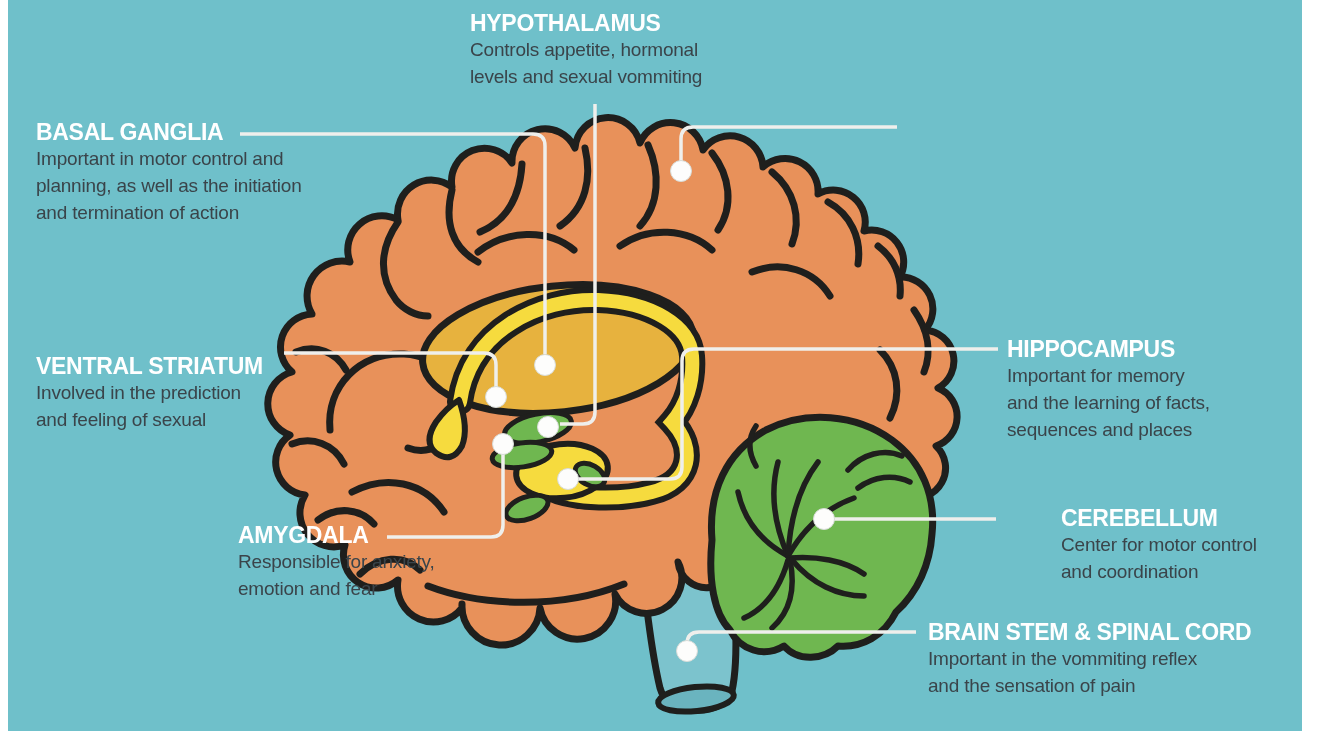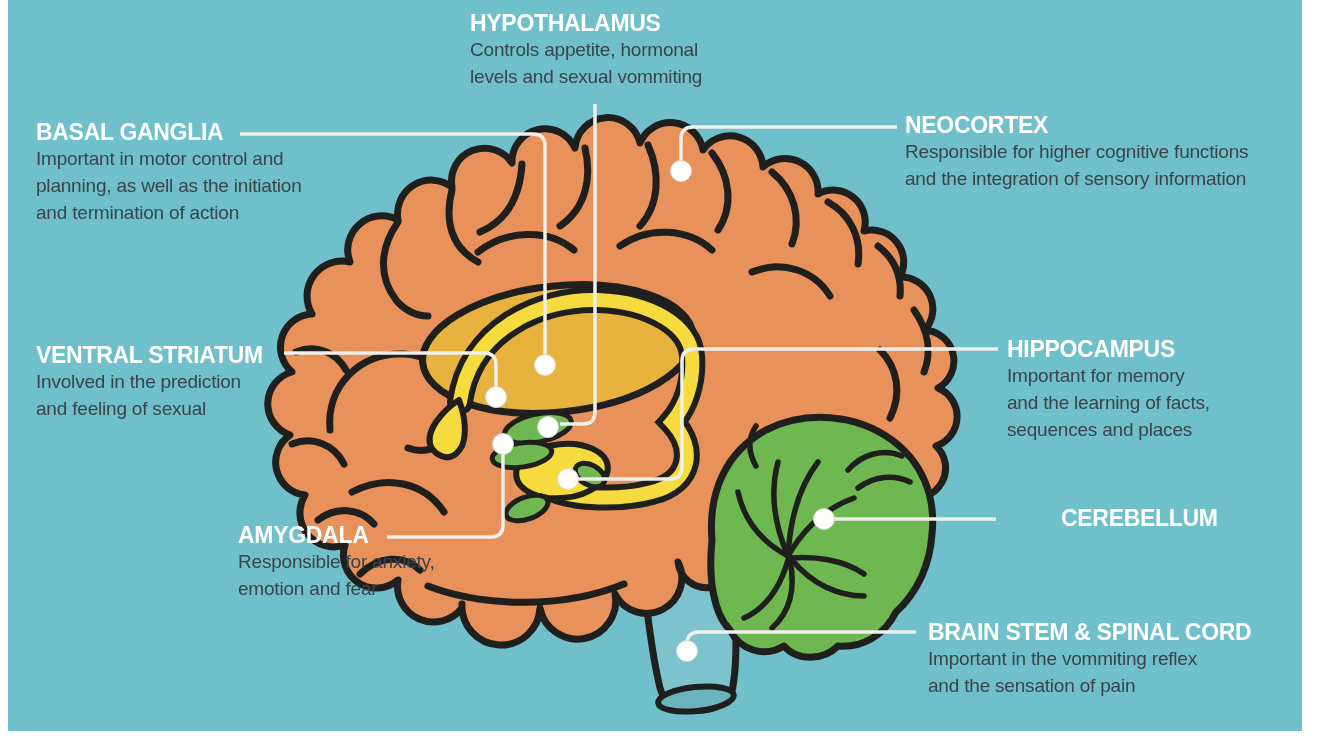--- a/index.html
+++ b/index.html
@@ -170,29 +170,22 @@
 
   <div class="label" style="left:36px;top:119px">
     <div class="label-title">BASAL GANGLIA</div>
     <div class="label-desc">
       <div>Important in motor control and</div>
       <div>planning, as well as the initiation</div>
       <div>and termination of action</div>
     </div>
   </div>
 
-  <div class="label" style="left:905px;top:112px">
-    <div class="label-title">NEOCORTEX</div>
-    <div class="label-desc">
-      <div>Responsible for higher cognitive functions</div>
-      <div>and the integration of sensory information</div>
-    </div>
-  </div>
-
-  <div class="label" style="left:36px;top:342px">
+
+  <div class="label" style="left:36px;top:353px">
     <div class="label-title">VENTRAL STRIATUM</div>
     <div class="label-desc">
       <div>Involved in the prediction</div>
       <div>and feeling of sexual</div>
     </div>
   </div>
 
   <div class="label" style="left:1007px;top:336px">
     <div class="label-title">HIPPOCAMPUS</div>
     <div class="label-desc">
@@ -205,20 +198,24 @@
   <div class="label" style="left:238px;top:522px">
     <div class="label-title">AMYGDALA</div>
     <div class="label-desc">
       <div>Responsible for anxiety,</div>
       <div>emotion and fear</div>
     </div>
   </div>
 
   <div class="label" style="left:1061px;top:505px">
     <div class="label-title">CEREBELLUM</div>
+    <div class="label-desc">
+      <div>Center for motor control</div>
+      <div>and coordination</div>
+    </div>
   </div>
 
   <div class="label" style="left:928px;top:619px">
     <div class="label-title">BRAIN STEM &amp; SPINAL CORD</div>
     <div class="label-desc">
       <div>Important in the vommiting reflex</div>
       <div>and the sensation of pain</div>
     </div>
   </div>
 </div>

